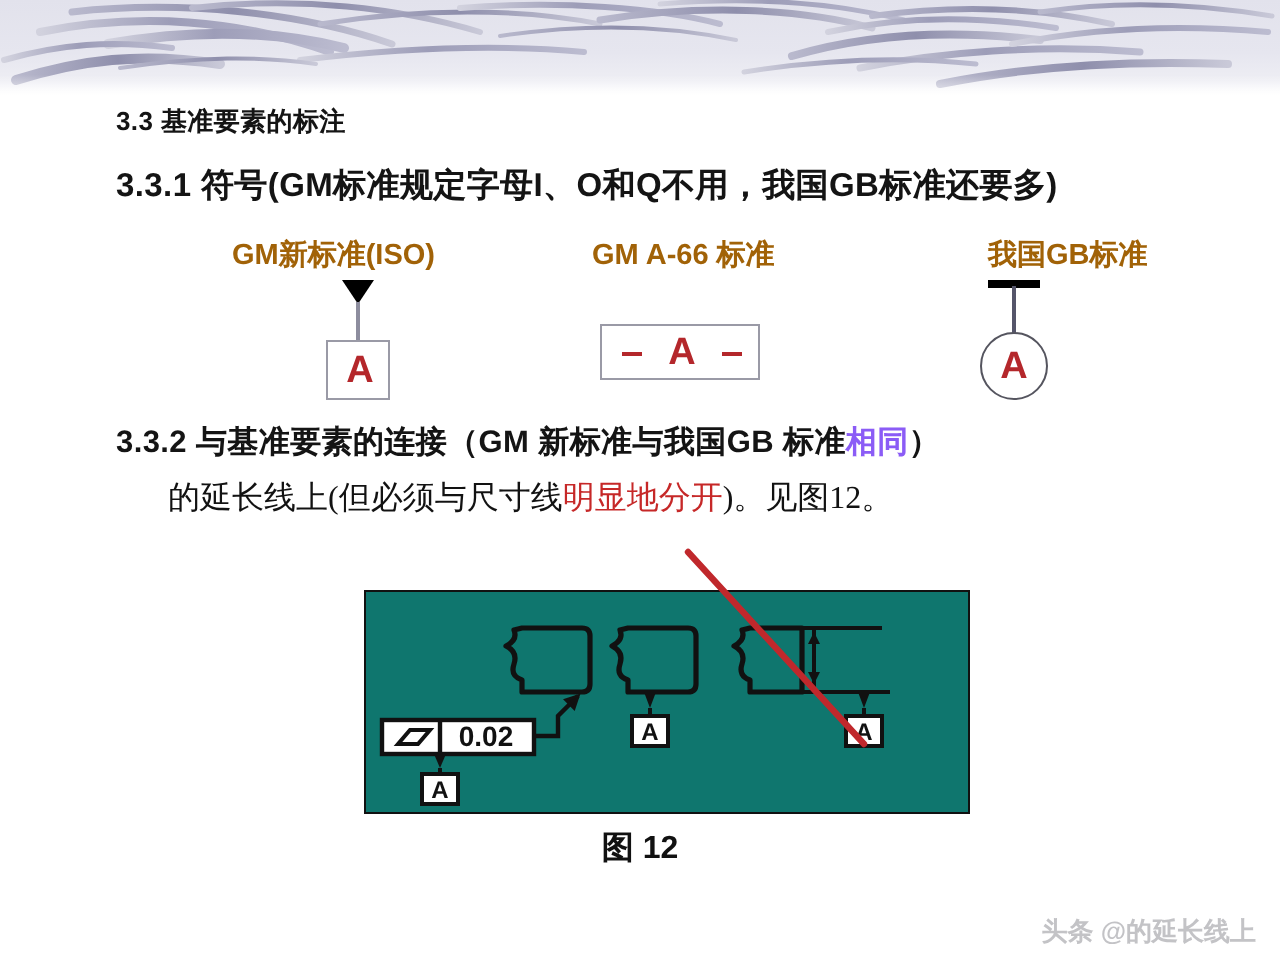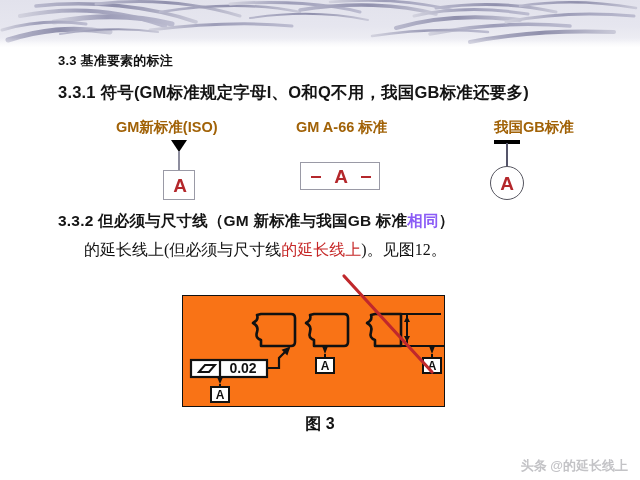--- a/index.html
+++ b/index.html
@@ -162,23 +162,23 @@
   #sym-gb .circ .letterA {
     position: absolute; left: 0; top: 7px;
     width: 32px; text-align: center;
     font-size: 19px;
   }
 
   
   #figure-box {
     position: absolute;
     left: 182px; top: 295px;
-    width: 263px; height: 112px;
+    width: 303px; height: 112px;
     border: 1.6px solid #111111;
-    background: #f97316;
+    background: #0f766e;
     box-sizing: border-box;
   }
   #figure-svg {
     position: absolute;
     left: 0; top: 0;
     width: 290px; height: 110px;
   }
 
   
   #red-slash {
@@ -261,26 +261,26 @@
       <path d="M60,34 C100,28 130,28 158,32" stroke="url(#gstroke)" stroke-width="2"></path>
     </g>
     <rect x="0" y="0" width="640" height="52" fill="url(#fade)"></rect>
   </svg>
 
   <div class="heading" id="h-33">3.3  基准要素的标注</div>
 
   <div class="heading" id="h-331">3.3.1  符号(GM标准规定字母I、O和Q不用，我国GB标准还要多)</div>
 
   <div class="heading" id="h-332">
-    <span>3.3.2  但必须与尺寸线（GM 新标准与我国GB 标准</span><span class="blue-em">相同</span><span>）</span>
+    <span>3.3.2  与基准要素的连接（GM 新标准与我国GB 标准</span><span class="blue-em">相同</span><span>）</span>
   </div>
 
   <div class="para">
     <span class="para-line2">
-      <span>的延长线上(但必须与尺寸线</span><span class="red-em">的延长线上</span><span>)。见图12。</span>
+      <span>的延长线上(但必须与尺寸线</span><span class="red-em">明显地分开</span><span>)。见图12。</span>
     </span>
   </div>
 
   <div class="sym-caption" id="cap-iso">GM新标准(ISO)</div>
   <div class="sym-caption" id="cap-a91">GM A-66 标准</div>
   <div class="sym-caption" id="cap-gb">我国GB标准</div>
 
   <div class="symgroup" id="sym-iso">
     <div class="tri"></div>
     <div class="stem"></div>
@@ -367,17 +367,17 @@
         <rect x="240" y="62" width="18" height="15" fill="#ffffff" stroke="#111111" stroke-width="2"></rect>
         <text x="249" y="74" font-family="Liberation Sans, sans-serif" font-size="12" font-weight="bold" text-anchor="middle" fill="#111111">A</text>
       </g>
     </svg>
   </div>
 
   <svg id="red-slash" viewBox="0 0 230 118" style="left: 236px; top: 272px; width: 230px; height: 118px;">
     <line x1="108" y1="4" x2="196" y2="100" stroke="#c0282c" stroke-width="3.2" stroke-linecap="round" transform="translate(0,0) scale(1,1)"></line>
   </svg>
 
-  <div id="fig-caption">图  3</div>
+  <div id="fig-caption">图  12</div>
 
   <div id="watermark">头条 @的延长线上</div>
 
 </div>
 
 </body></html>

